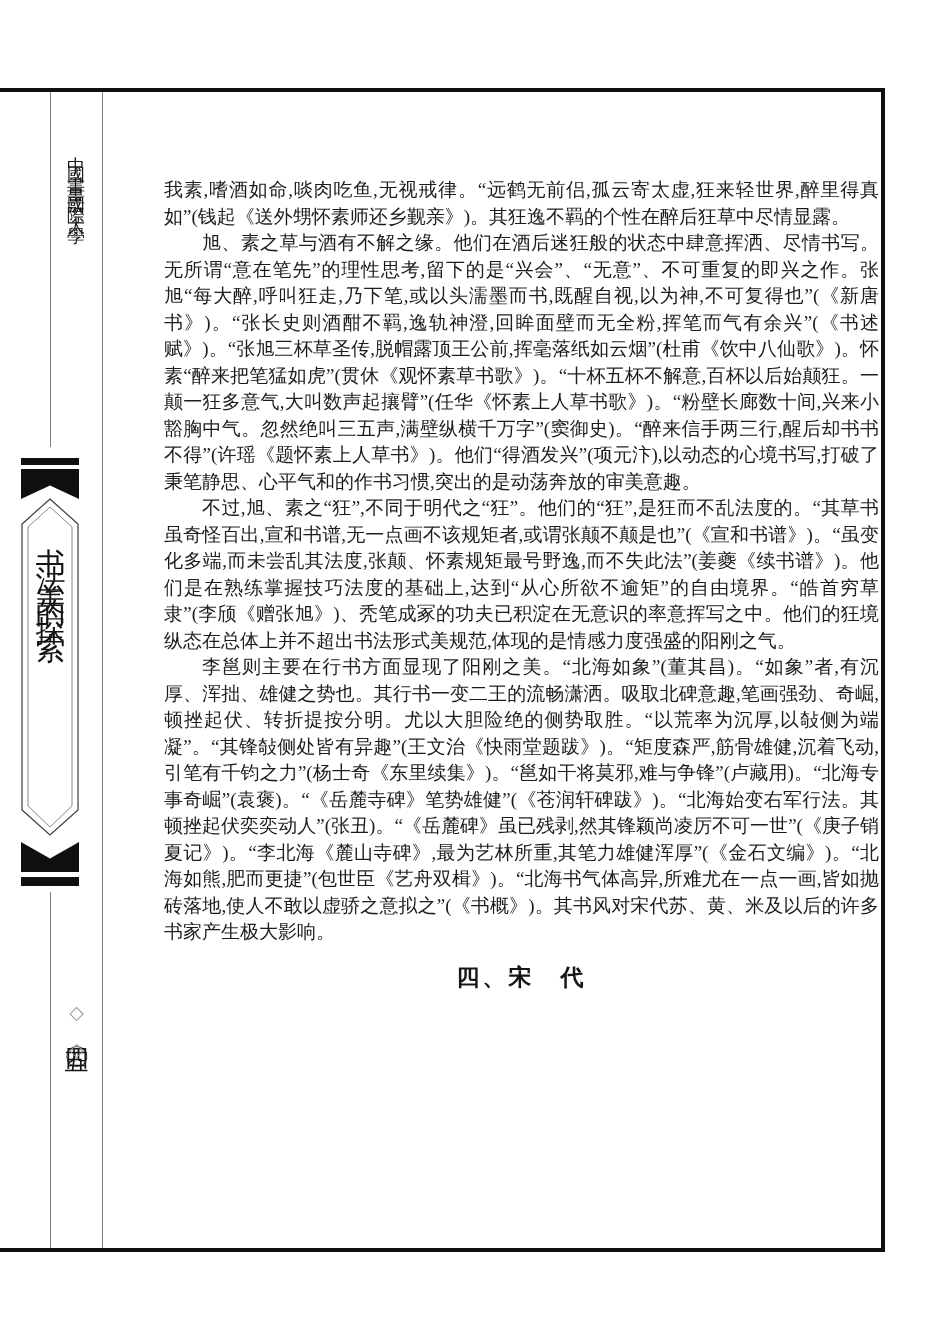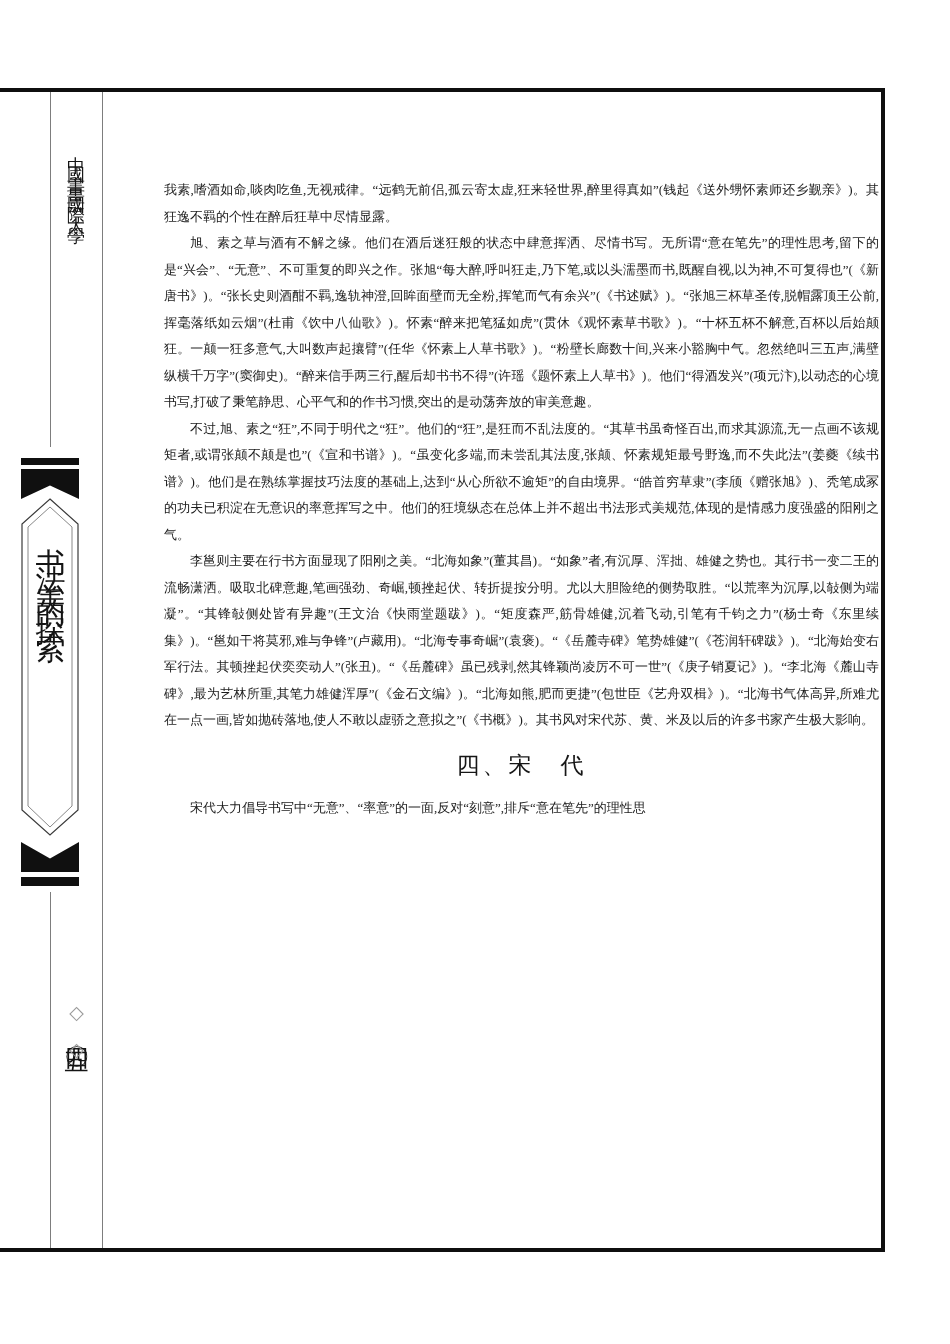--- a/index.html
+++ b/index.html
@@ -46,28 +46,28 @@
   }
   .folio .diamond { font-size:19px; color:#9a9a9a; line-height:22px; }
   .folio .num {
     writing-mode:vertical-rl; text-orientation:upright;
     font-size:24px; letter-spacing:3px; color:#141414; margin:3px 0;
   }
 
   
   .textblock { position:absolute; left:164px; top:177px; width:715px; }
   .textblock p {
-    margin:0; font-size:13px; line-height:26.5px;
+    margin:0; font-size:19px; line-height:26.5px;
     text-align:justify; text-justify:inter-ideograph; text-indent:2em;
     color:#1c1c1c;
   }
   .textblock p.continued { text-indent:0; }
   .section-heading {
     margin:17px 0 14px; text-align:center;
-    font-size:23px; font-weight:400; letter-spacing:3px; line-height:30px; color:#161616;
+    font-size:23px; font-weight:700; letter-spacing:3px; line-height:30px; color:#161616;
   }
 </style>
 </head>
 <body>
 
 <div class="page">
 
   <div class="frame-top"></div>
   <div class="frame-right"></div>
   <div class="frame-bottom"></div>
@@ -93,19 +93,18 @@
 
   <div class="folio">
     <span class="diamond">◇</span>
     <span class="num">〇四五</span>
     <span class="diamond">◇</span>
   </div>
 
   <div class="textblock">
     <p class="continued">我素,嗜酒如命,啖肉吃鱼,无视戒律。“远鹤无前侣,孤云寄太虚,狂来轻世界,醉里得真如”(钱起《送外甥怀素师还乡觐亲》)。其狂逸不羁的个性在醉后狂草中尽情显露。</p>
     <p>旭、素之草与酒有不解之缘。他们在酒后迷狂般的状态中肆意挥洒、尽情书写。无所谓“意在笔先”的理性思考,留下的是“兴会”、“无意”、不可重复的即兴之作。张旭“每大醉,呼叫狂走,乃下笔,或以头濡墨而书,既醒自视,以为神,不可复得也”(《新唐书》)。“张长史则酒酣不羁,逸轨神澄,回眸面壁而无全粉,挥笔而气有余兴”(《书述赋》)。“张旭三杯草圣传,脱帽露顶王公前,挥毫落纸如云烟”(杜甫《饮中八仙歌》)。怀素“醉来把笔猛如虎”(贯休《观怀素草书歌》)。“十杯五杯不解意,百杯以后始颠狂。一颠一狂多意气,大叫数声起攘臂”(任华《怀素上人草书歌》)。“粉壁长廊数十间,兴来小豁胸中气。忽然绝叫三五声,满壁纵横千万字”(窦御史)。“醉来信手两三行,醒后却书书不得”(许瑶《题怀素上人草书》)。他们“得酒发兴”(项元汴),以动态的心境书写,打破了秉笔静思、心平气和的作书习惯,突出的是动荡奔放的审美意趣。</p>
-    <p>不过,旭、素之“狂”,不同于明代之“狂”。他们的“狂”,是狂而不乱法度的。“其草书虽奇怪百出,而求其源流,无一点画不该规矩者,或谓张颠不颠是也”(《宣和书谱》)。“虽变化多端,而未尝乱其法度,张颠、怀素规矩最号野逸,而不失此法”(姜夔《续书谱》)。他们是在熟练掌握技巧法度的基础上,达到“从心所欲不逾矩”的自由境界。“皓首穷草隶”(李颀《赠张旭》)、秃笔成冢的功夫已积淀在无意识的率意挥写之中。他们的狂境纵态在总体上并不超出书法形式美规范,体现的是情感力度强盛的阳刚之气。</p>
+    <p>不过,旭、素之“狂”,不同于明代之“狂”。他们的“狂”,是狂而不乱法度的。“其草书虽奇怪百出,宣和书谱,无一点画不该规矩者,或谓张颠不颠是也”(《宣和书谱》)。“虽变化多端,而未尝乱其法度,张颠、怀素规矩最号野逸,而不失此法”(姜夔《续书谱》)。他们是在熟练掌握技巧法度的基础上,达到“从心所欲不逾矩”的自由境界。“皓首穷草隶”(李颀《赠张旭》)、秃笔成冢的功夫已积淀在无意识的率意挥写之中。他们的狂境纵态在总体上并不超出书法形式美规范,体现的是情感力度强盛的阳刚之气。</p>
     <p>李邕则主要在行书方面显现了阳刚之美。“北海如象”(董其昌)。“如象”者,有沉厚、浑拙、雄健之势也。其行书一变二王的流畅潇洒。吸取北碑意趣,笔画强劲、奇崛,顿挫起伏、转折提按分明。尤以大胆险绝的侧势取胜。“以荒率为沉厚,以敧侧为端凝”。“其锋敧侧处皆有异趣”(王文治《快雨堂题跋》)。“矩度森严,筋骨雄健,沉着飞动,引笔有千钧之力”(杨士奇《东里续集》)。“邕如干将莫邪,难与争锋”(卢藏用)。“北海专事奇崛”(袁褒)。“《岳麓寺碑》笔势雄健”(《苍润轩碑跋》)。“北海始变右军行法。其顿挫起伏奕奕动人”(张丑)。“《岳麓碑》虽已残剥,然其锋颖尚凌厉不可一世”(《庚子销夏记》)。“李北海《麓山寺碑》,最为艺林所重,其笔力雄健浑厚”(《金石文编》)。“北海如熊,肥而更捷”(包世臣《艺舟双楫》)。“北海书气体高异,所难尤在一点一画,皆如抛砖落地,使人不敢以虚骄之意拟之”(《书概》)。其书风对宋代苏、黄、米及以后的许多书家产生极大影响。</p>
     <h2 class="section-heading">四、宋　代</h2>
-    <p>宋代大力倡导书写中“无意”、“率意”的一面,反对“刻意”,排斥“意在笔先”的理性思</p>
   </div>
 
 </div>
 
 </body></html>

